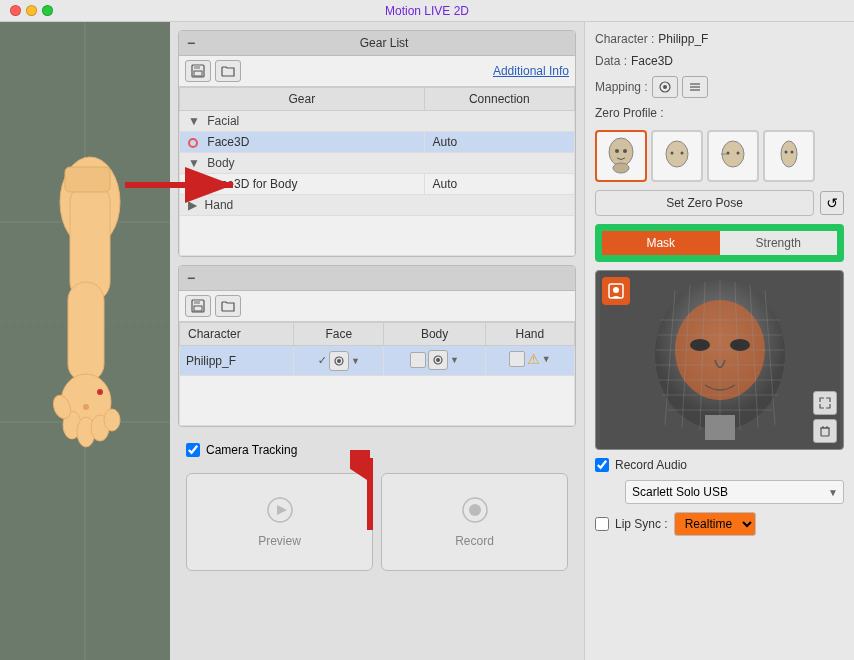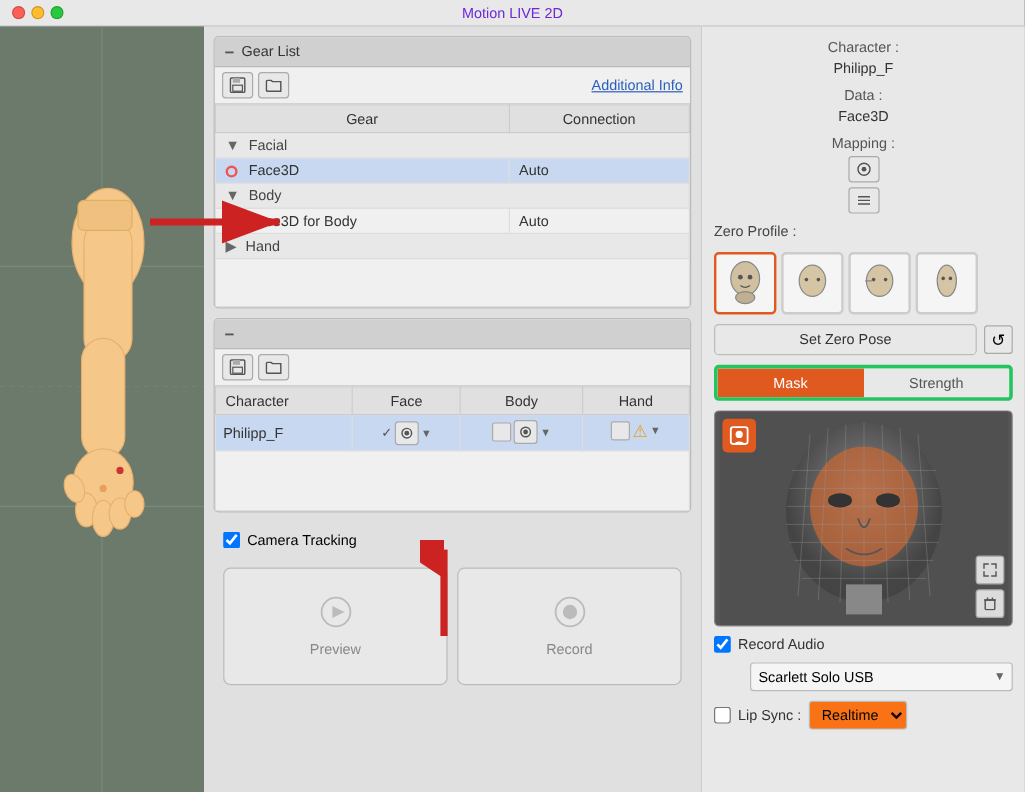--- a/index.html
+++ b/index.html
@@ -91,21 +91,21 @@
       border-bottom: 1px solid #bbb;
     }
     .section-header-minus {
       font-size: 14px;
       color: #555;
       cursor: pointer;
       font-weight: bold;
     }
     .section-title {
       flex: 1;
-      text-align: left;
+      text-align: center;
       font-size: 12px;
       color: #333;
       font-weight: 500;
     }
 
     
     .toolbar {
       display: flex;
       align-items: center;
       padding: 4px 6px;
@@ -272,21 +272,20 @@
       flex-direction: column;
       gap: 8px;
       border-left: 1px solid #ccc;
     }
     .info-row {
       display: flex;
       align-items: center;
       gap: 4px;
       font-size: 12px;
       color: #333;
-      flex-direction: column;
     }
     .info-label {
       font-weight: 500;
       color: #555;
     }
     .info-value {
       color: #333;
     }
     .mapping-btn {
       width: 26px;
@@ -349,21 +348,21 @@
       cursor: pointer;
       display: flex;
       align-items: center;
       justify-content: center;
       font-size: 14px;
     }
 
     
     .tabs-row {
       display: flex;
-      border: 3px solid #22c55e;
+      border: 7px solid #22c55e;
       border-radius: 4px;
       overflow: hidden;
     }
     .tab-item {
       flex: 1;
       padding: 5px;
       text-align: center;
       font-size: 12px;
       cursor: pointer;
       background: #e8e8e8;

